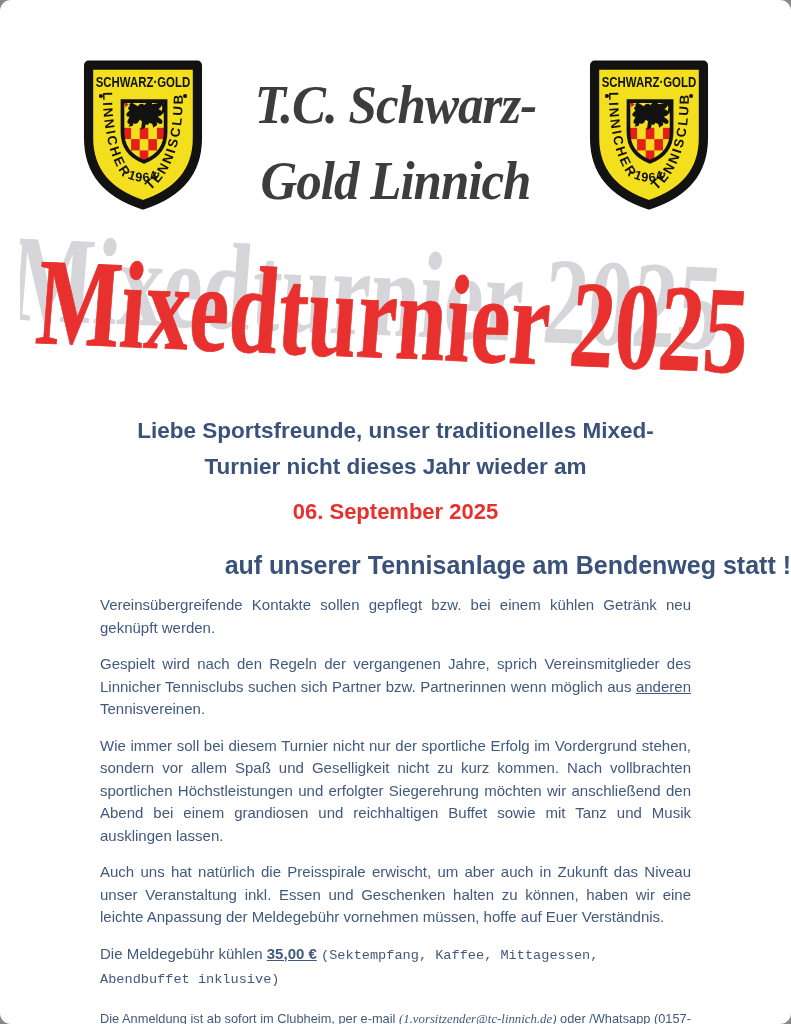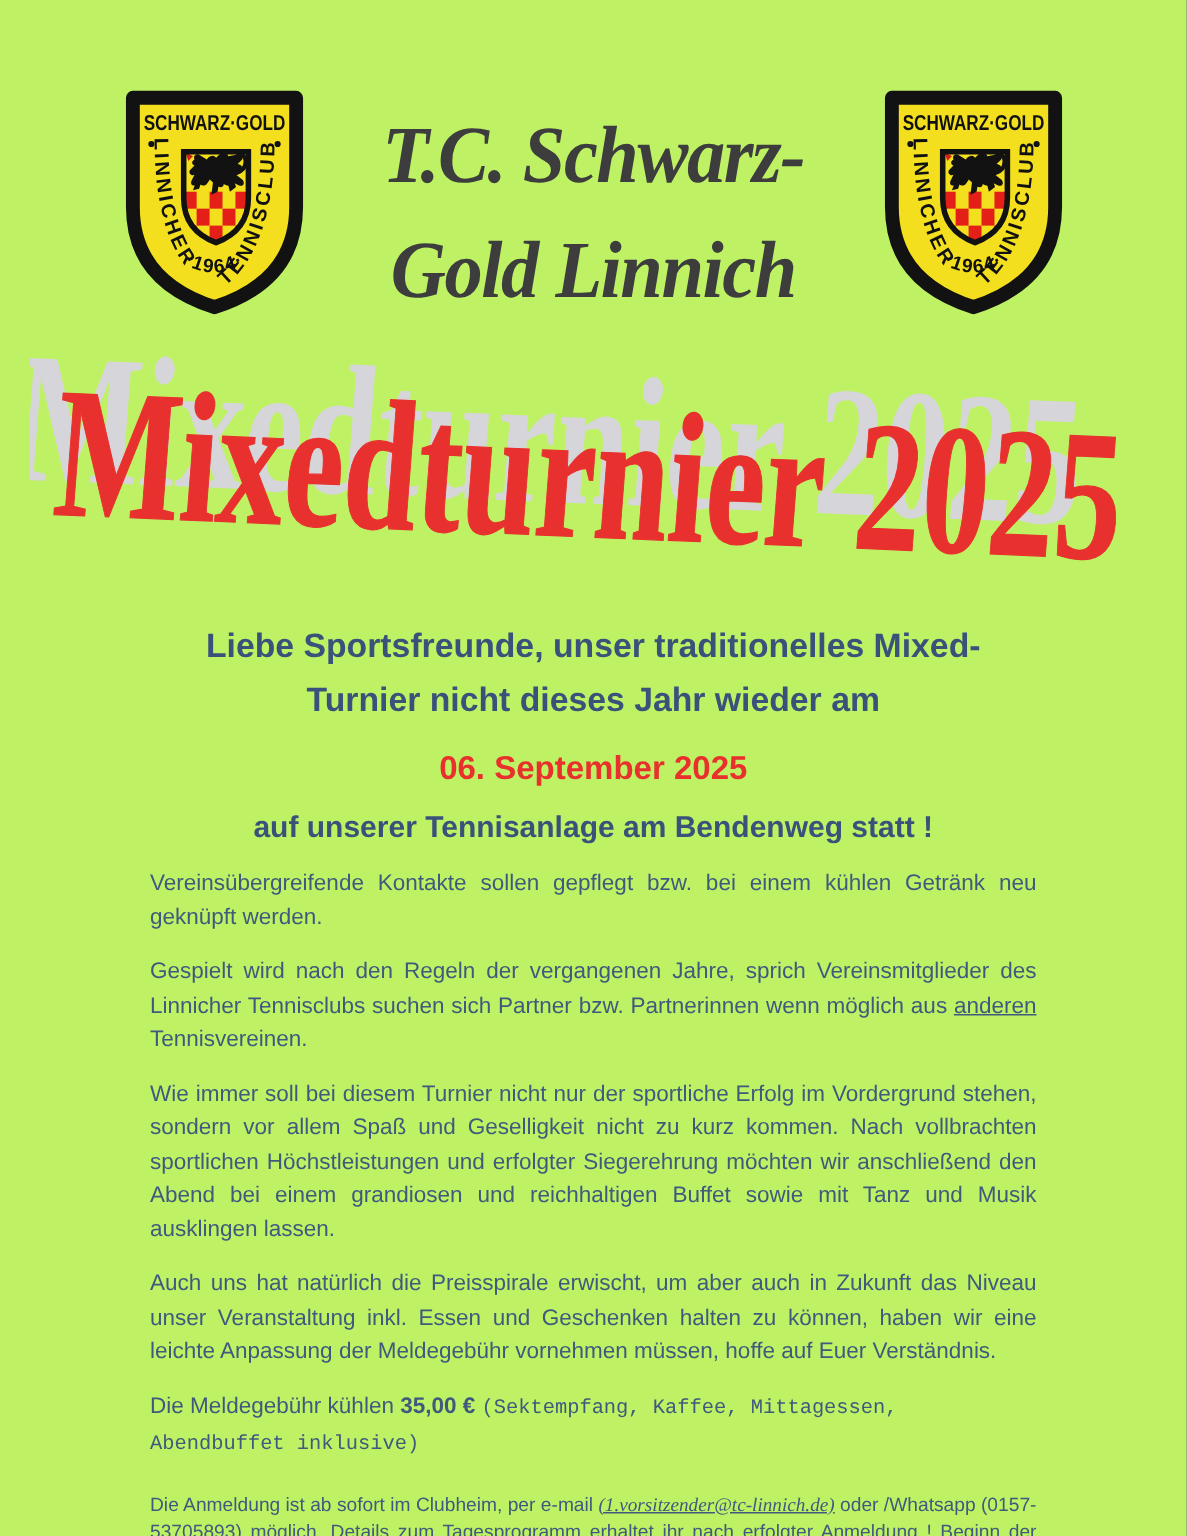--- a/index.html
+++ b/index.html
@@ -1,19 +1,20 @@
 <!DOCTYPE html>
 <html lang="de"><head>
 <meta charset="utf-8">
 <style>
   html,body{margin:0;padding:0;background:#888;}
   .page{
-    width:791px;height:1024px;margin:0 auto;background:#bef264;
+    width:791px;height:1024px;margin:0 auto;background:#ffffff;
     position:relative;overflow:hidden;
     font-family:"Liberation Sans",sans-serif;
+    border-radius:11px;
   }
   
   .header{display:flex;justify-content:center;align-items:flex-start;gap:26px;padding-top:58px;}
   .crest{width:124px;height:154px;flex:0 0 auto;}
   .crest-svg{width:100%;height:100%;display:block;}
   .crest-top{font-family:"Liberation Sans",sans-serif;font-weight:bold;font-size:14px;fill:#111;}
   .crest-curve{font-family:"Liberation Sans",sans-serif;font-weight:bold;font-size:13px;fill:#111;letter-spacing:2px;}
   .crest-year{font-size:12.5px;letter-spacing:1px;}
   .club-title{
     font-family:"Liberation Serif",serif;font-style:italic;font-weight:bold;
@@ -26,29 +27,29 @@
   .banner svg{display:block;margin:0 auto;width:752px;height:181px;}
   .banner-text{font-family:"Liberation Serif",serif;font-weight:bold;}
   
   .intro{text-align:center;margin-top:2px;}
   .greeting{font-size:22.5px;font-weight:bold;color:#3a527a;line-height:36px;margin-top:6px;}
   .date-wrap{margin-top:14px;}
   .event-date{
     display:inline-block;font-size:22px;font-weight:bold;color:#e8302c;
     text-underline-offset:4px;
   }
-  .venue{font-size:20px;font-weight:bold;color:#3a527a;margin-top:16px;}
+  .venue{font-size:25px;font-weight:bold;color:#3a527a;margin-top:26px;text-align:right;}
   
   .body{padding:14px 100px 0;}
   .para{
     text-align:justify;font-size:15px;line-height:22.5px;color:#42597e;
     margin:0 0 14px;
   }
   .para .u{text-decoration:underline;}
-  .para .b{font-weight:bold;}
+  .para .b{font-weight:bold;text-decoration:underline;}
   .para .small{font-size:13.6px;font-family:Liberation Mono, monospace;}
   .para.fee{text-align:left;margin-top:4px;}
   .para.fine{font-size:12.8px;line-height:17.6px;margin-top:18px;}
   .para .serif-link{
     font-family:"Liberation Serif",serif;text-decoration:underline;cursor:pointer;font-style:italic;
   }
 </style>
 </head>
 <body>
 

